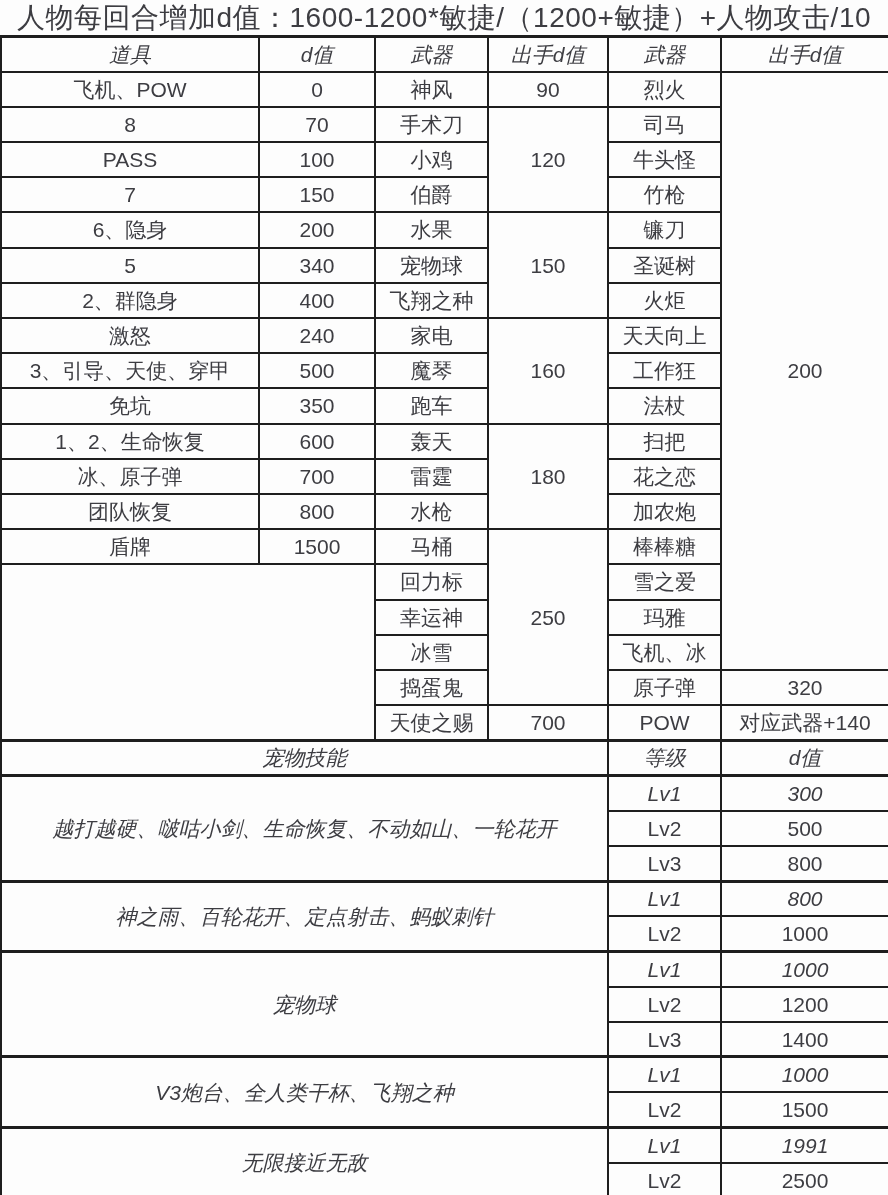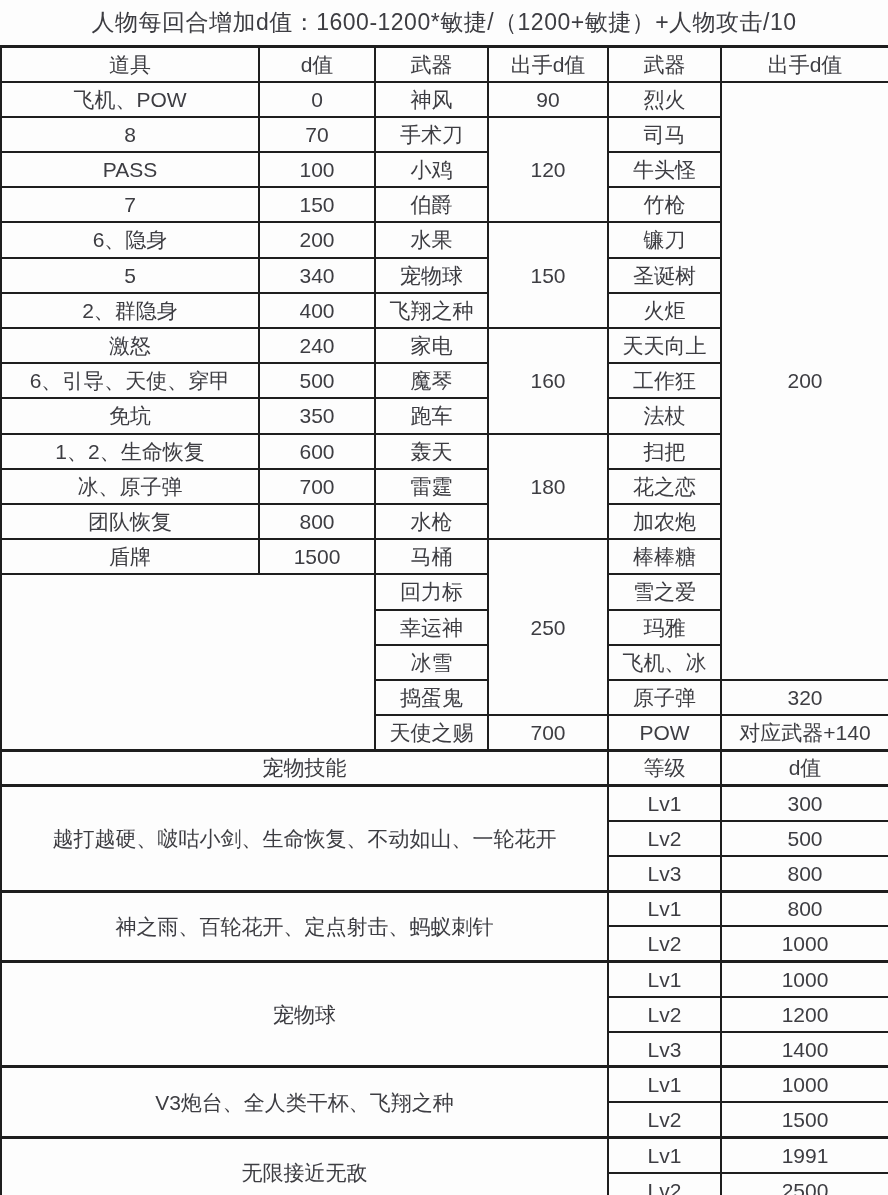--- a/index.html
+++ b/index.html
@@ -12,25 +12,25 @@
     margin: 0; padding: 0;
   }
   body {
     width: 888px; height: 1195px;
     overflow: hidden;
     background: var(--bg);
     font-family: "Liberation Sans", "DejaVu Sans", sans-serif;
     color: var(--text);
   }
   .page-title {
-    height: 45px;
+    height: 35px;
     display: flex;
     align-items: center;
     justify-content: center;
-    font-size: 23px;
+    font-size: 28px;
     letter-spacing: 0.5px;
     white-space: nowrap;
   }
   table.dtable {
     border-collapse: collapse;
     table-layout: fixed;
     width: 888px;
     border: 2px solid var(--border);
     border-top: 3px solid var(--border);
   }
@@ -39,21 +39,21 @@
     text-align: center;
     vertical-align: middle;
     padding: 0;
     font-size: 21px;
     line-height: 1.2;
     white-space: nowrap;
     overflow: hidden;
     height: 35px;
   }
   table.dtable tr { height: 35.2px; }
-  table.dtable tr.thick td { border-top: 3px solid var(--border); }
+  table.dtable tr.thick td { border-top: 3px solid var(--border); font-style: italic; }
 </style>
 </head>
 <body>
 
 <div class="page-title">人物每回合增加d值：1600-1200*敏捷/（1200+敏捷）+人物攻击/10</div>
 
 <table class="dtable">
   <colgroup>
       <col style="width: 258px;">
       <col style="width: 116px;">
@@ -118,21 +118,21 @@
         <td>火炬</td>
       </tr>
       <tr>
         <td>激怒</td>
         <td>240</td>
         <td>家电</td>
         <td rowspan="3">160</td>
         <td>天天向上</td>
       </tr>
       <tr>
-        <td>6、引导、天使、穿甲</td>
+        <td>3、引导、天使、穿甲</td>
         <td>500</td>
         <td>魔琴</td>
         <td>工作狂</td>
       </tr>
       <tr>
         <td>免坑</td>
         <td>350</td>
         <td>跑车</td>
         <td>法杖</td>
       </tr>

